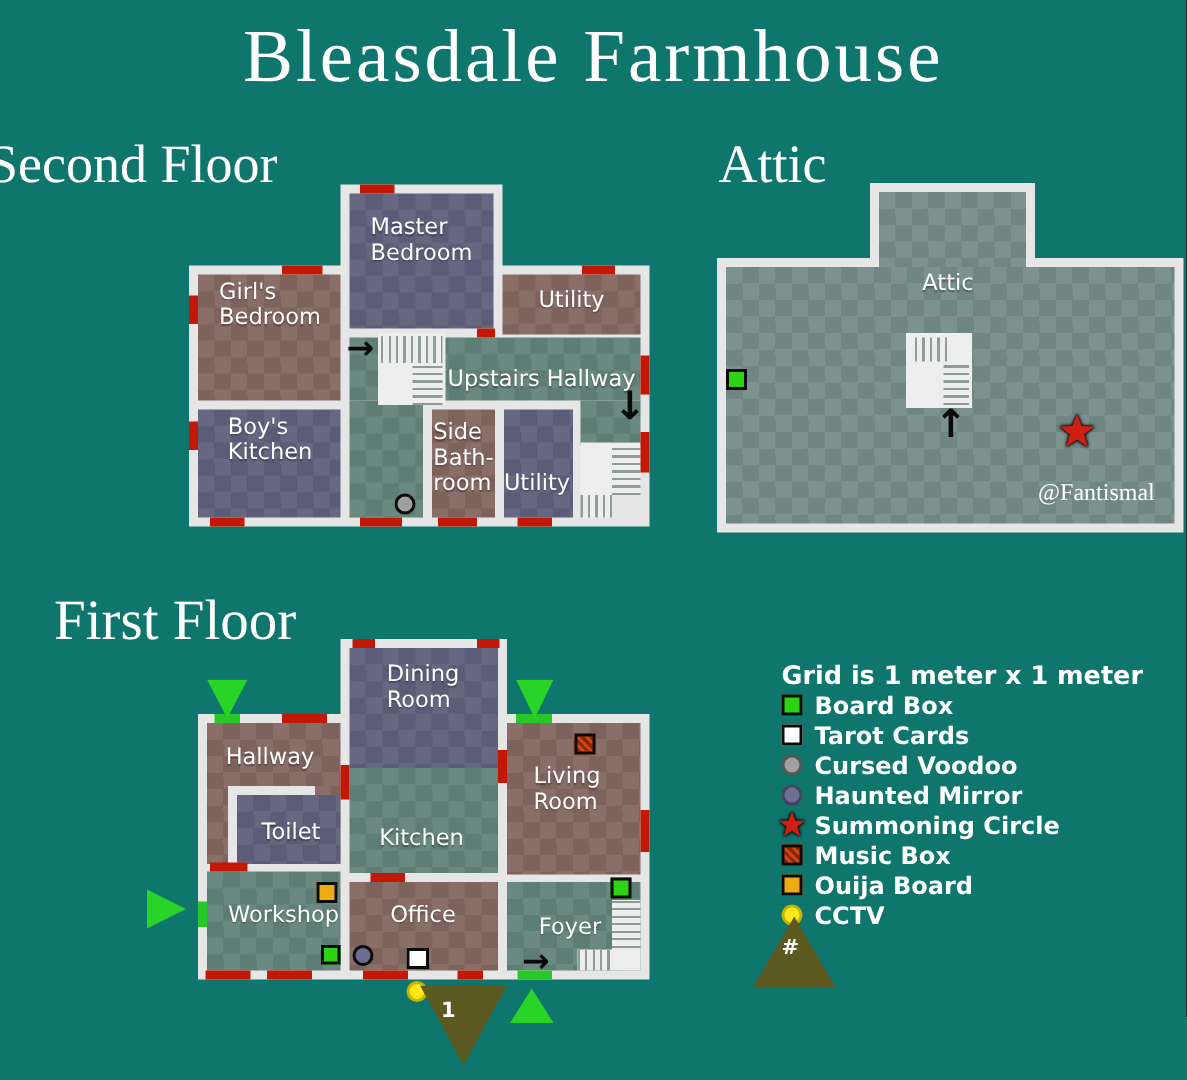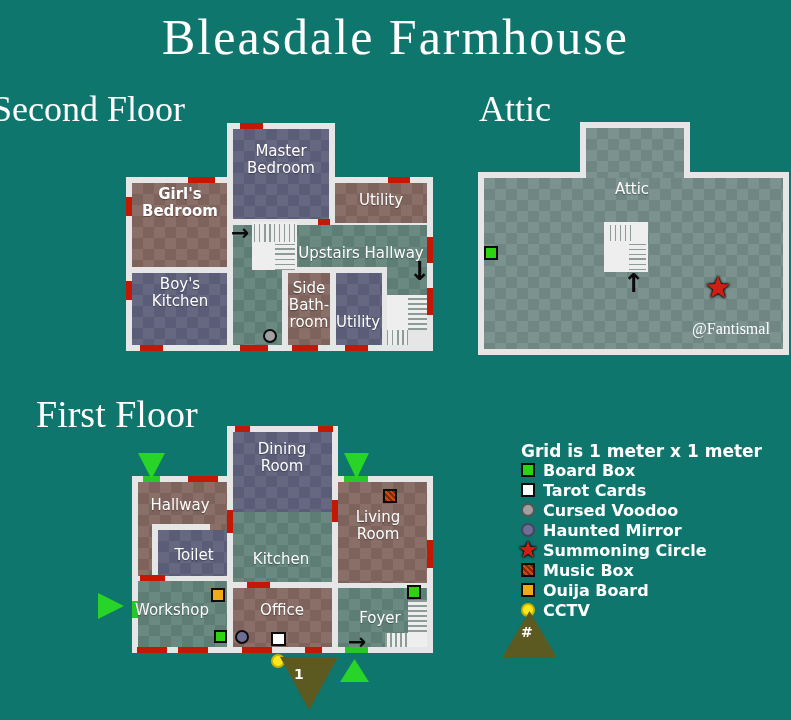--- a/index.html
+++ b/index.html
@@ -8,21 +8,21 @@
   .hand{font-family:cursive;color:#fff;position:absolute;white-space:nowrap;}
   .title{font-size:50px;left:50%;top:8px;transform:translateX(-50%);letter-spacing:2px;}
   .section{font-size:36px;}
   .wall{position:absolute;background:#e6e6e6;}
   .room{position:absolute;background-image:repeating-conic-gradient(var(--a) 0% 25%,var(--b) 0% 50%);
         background-size:22px 22px;}
   .c-brown{--a:#7d635c;--b:#8a6f68;}
   .c-blue{--a:#5b5c77;--b:#666882;}
   .c-green{--a:#5e7e75;--b:#6a8a81;}
   .c-teal{--a:#6f8682;--b:#7b928e;}
-  .rlabel{position:absolute;color:#fff;font-size:15px;line-height:1.12;text-align:center;
+  .rlabel{position:absolute;color:#fff;font-size:15px;line-height:1.12;
           white-space:pre-line;transform:translate(-50%,-50%);text-shadow:0 1px 1px rgba(0,0,0,.35);}
   .door-r{position:absolute;background:#c41806;}
   .door-g{position:absolute;background:#28c828;}
   .landing{position:absolute;background:#eeeeee;}
   .stairs-v{position:absolute;background:#eeeeee;
             background-image:repeating-linear-gradient(90deg,#8e9c98 0 1.5px,transparent 1.5px 5px);}
   .stairs-h{position:absolute;background:#eeeeee;
             background-image:repeating-linear-gradient(0deg,#8e9c98 0 1.5px,transparent 1.5px 5px);}
   .sq{position:absolute;border:2px solid #0b0b0b;box-sizing:border-box;}
   .dot{position:absolute;border-radius:50%;border:2px solid #0b0b0b;box-sizing:border-box;}
@@ -85,21 +85,21 @@
   <div class="door-r" style="left:292px;top:345px;width:26px;height:6px;"></div>
   <div class="door-r" style="left:345px;top:345px;width:23px;height:6px;"></div>
   <div class="door-r" style="left:318px;top:219px;width:12px;height:6px;"></div>
 
   <div class="dot" style="left:263px;top:329px;width:14px;height:14px;background:#a0a0a0;"></div>
   <div class="arrow" style="left:231px;top:222px;font-size:22px;">→</div>
   <div class="arrow" style="left:409px;top:258px;font-size:26px;">↓</div>
 
   <div class="rlabel" style="left:281px;top:160px;">Master
 Bedroom</div>
-  <div class="rlabel" style="left:180px;top:203px;font-weight:bold;">Girl's
+  <div class="rlabel" style="left:180px;top:203px;">Girl's
 Bedroom</div>
   <div class="rlabel" style="left:180px;top:293px;">Boy's
 Kitchen</div>
   <div class="rlabel" style="left:381px;top:200px;">Utility</div>
   <div class="rlabel" style="left:361px;top:253px;">Upstairs Hallway</div>
   <div class="rlabel" style="left:309px;top:305px;">Side
 Bath-
 room</div>
   <div class="rlabel" style="left:358px;top:322px;">Utility</div>
 
@@ -163,21 +163,21 @@
   <div class="sq" style="left:271px;top:632px;width:15px;height:14px;background:#ffffff;"></div>
   <div class="sq" style="left:407px;top:585px;width:14px;height:14px;background:#2ed311;"></div>
   <div class="dot" style="left:271px;top:654px;width:14px;height:14px;background:#ffe81a;border-color:#c8b400;"></div>
   <div class="arrow" style="left:348px;top:631px;font-size:22px;">→</div>
 
   <div class="rlabel" style="left:282px;top:458px;">Dining
 Room</div>
   <div class="rlabel" style="left:180px;top:505px;">Hallway</div>
   <div class="rlabel" style="left:194px;top:555px;">Toilet</div>
   <div class="rlabel" style="left:281px;top:559px;">Kitchen</div>
-  <div class="rlabel" style="left:172px;top:610px;">Workshop</div>
+  <div class="rlabel" style="left:189px;top:610px;">Workshop</div>
   <div class="rlabel" style="left:282px;top:610px;">Office</div>
   <div class="rlabel" style="left:378px;top:526px;">Living
 Room</div>
   <div class="rlabel" style="left:380px;top:618px;">Foyer</div>
 
   <div class="tri tri-down t-green" style="left:138px;top:453px;width:27px;height:26px;"></div>
   <div class="tri tri-down t-green" style="left:344px;top:453px;width:25px;height:26px;"></div>
   <div class="tri tri-right t-green" style="left:98px;top:593px;width:26px;height:26px;"></div>
   <div class="tri tri-up t-green" style="left:340px;top:659px;width:29px;height:23px;"></div>
 

